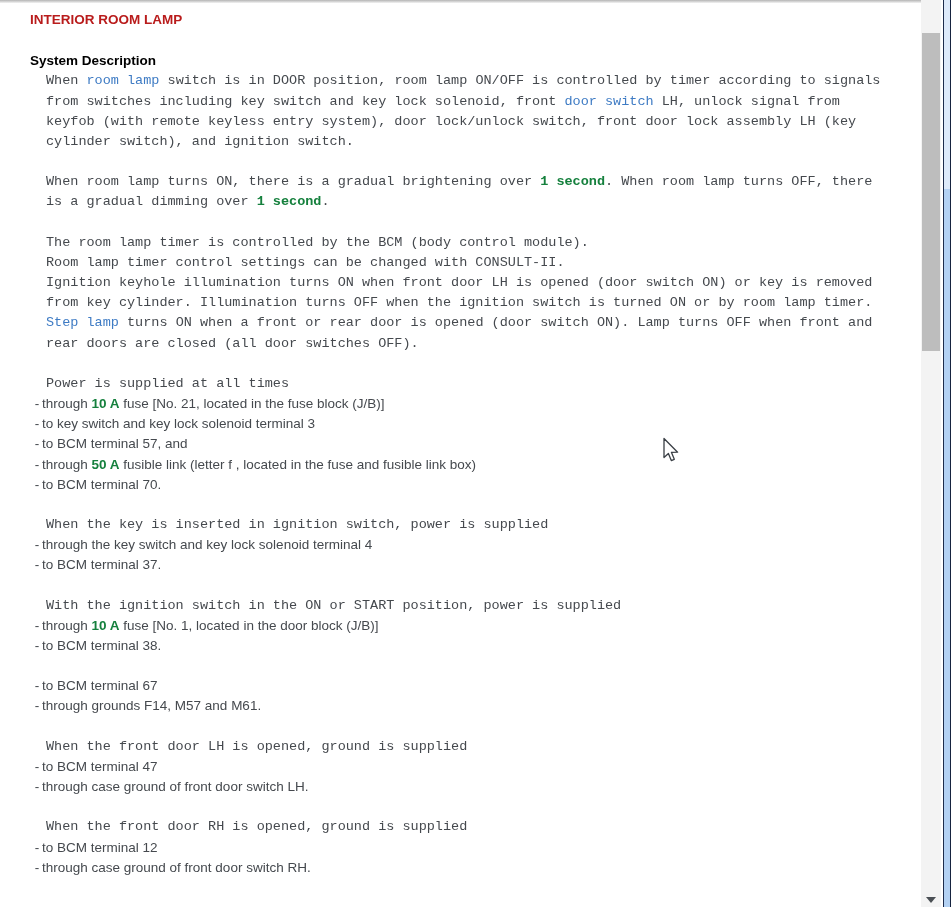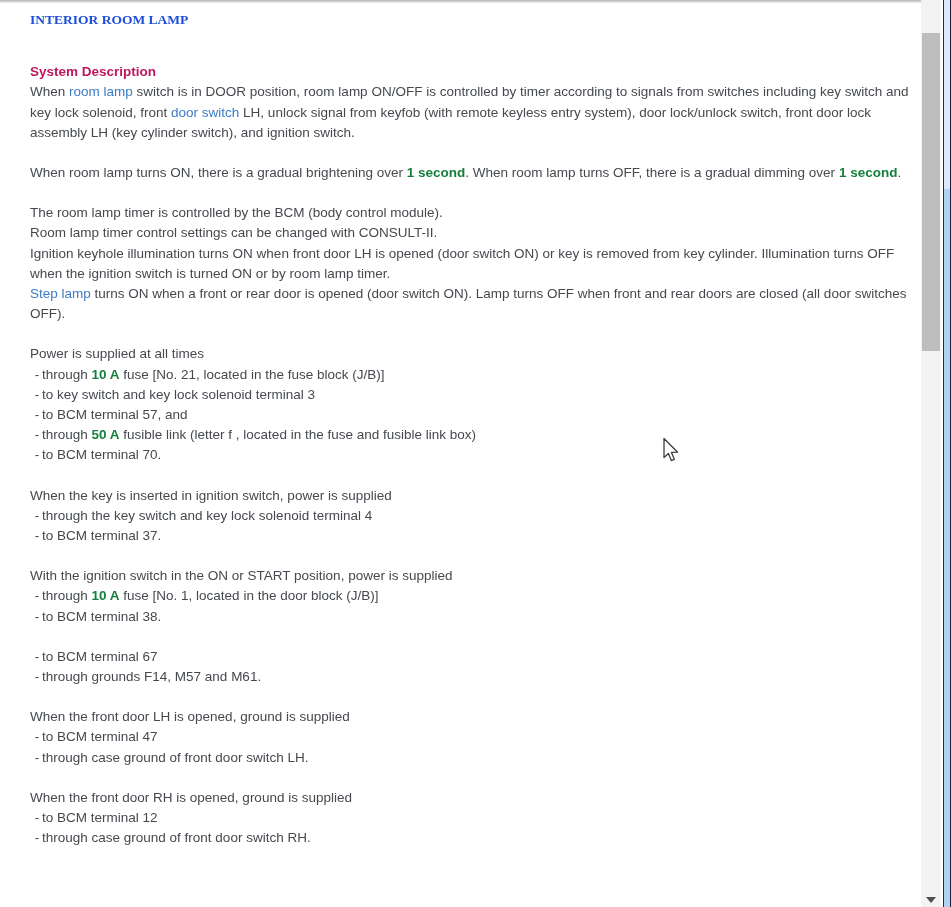--- a/index.html
+++ b/index.html
@@ -7,23 +7,23 @@
     width:951px;height:907px;overflow:hidden;position:relative;
     background:#ffffff;
     font-family:"Liberation Sans",sans-serif;
     font-size:13.5px;line-height:20.2px;color:#45494e;
   }
   .top-shadow{
     position:absolute;top:0;left:0;width:941px;height:3px;
     background:linear-gradient(#b4b4b4,#f3f3f3);
   }
   .doc{position:absolute;left:30px;top:10px;width:880px;}
-  .title{color:#1d4ed8;font-weight:bold;margin:0 0 32px;font-family:Liberation Serif, serif;}
-  .heading{font-weight:bold;color:#be185d;margin:0;}
-  .para{margin:0 0 20px;}
+  .title{color:#b91c1c;font-weight:bold;margin:0 0 21px;}
+  .heading{font-weight:bold;color:#000000;margin:0;}
+  .para{margin:0 16px 20px;font-family:Liberation Mono, monospace;}
   .list{margin:0 0 20px;}
   .tight{margin-bottom:0;}
   .bold{font-weight:bold;color:#15803d;}
   .lnk{color:#3e7bc4;text-decoration:none;cursor:pointer;}
   .li{display:flex;}
   .dash{flex:0 0 10px;width:10px;text-align:center;margin-left:2px;}
   .li-t{flex:1;}
   
   .v-scroll{position:absolute;top:0;bottom:0;right:10px;width:20px;background:#f3f3f3;}
   .v-thumb{position:absolute;top:33px;left:1px;right:1px;height:318px;background:#bdbdbd;}

